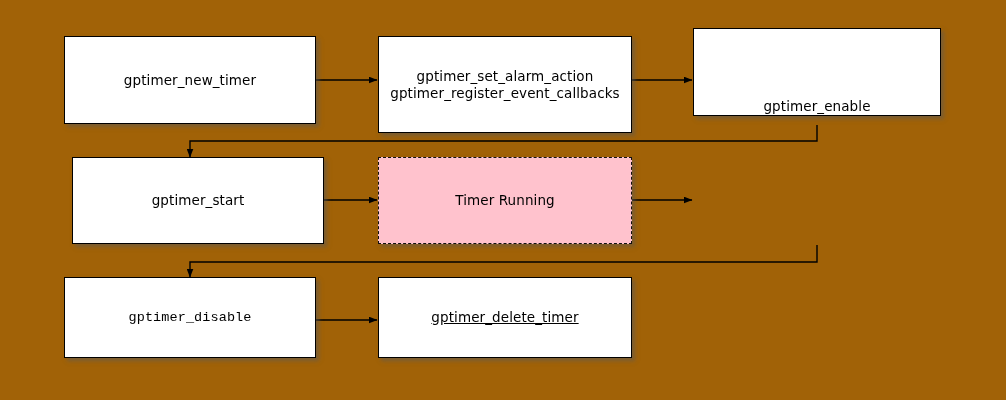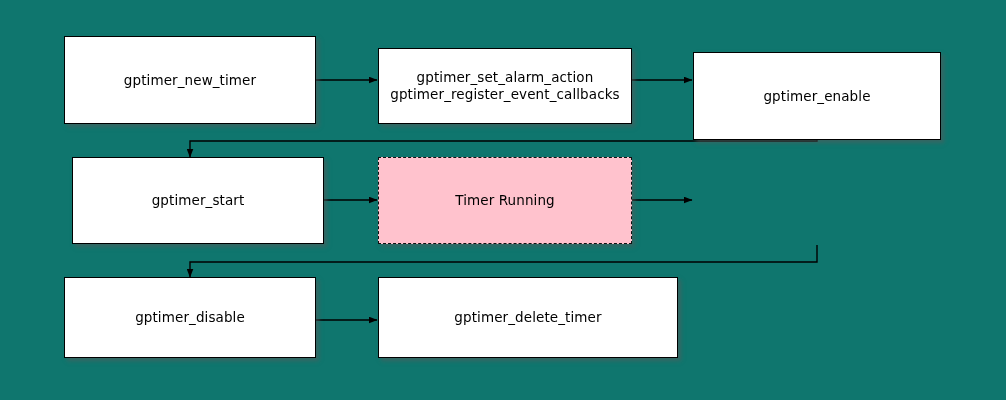--- a/index.html
+++ b/index.html
@@ -10,21 +10,21 @@
   body {
     width: 1006px;
     height: 400px;
     font-family: "DejaVu Sans", sans-serif;
     overflow: hidden;
   }
   #diagram {
     position: relative;
     width: 1006px;
     height: 400px;
-    background: #0f766e;
+    background: #a16207;
   }
   #edge-layer {
     position: absolute;
     left: 0;
     top: 0;
     width: 1006px;
     height: 400px;
   }
   .node {
     position: absolute;
@@ -78,39 +78,39 @@
 
     <path d="M 817 245 L 817 262 L 190 262 L 190 277" fill="none" stroke="#000000" stroke-width="1.4" marker-end="url(#arrowhead)"></path>
 
     <line x1="316" y1="320" x2="377" y2="320" stroke="#000000" stroke-width="1.4" marker-end="url(#arrowhead)"></line>
   </svg>
 
   <div class="node shadowed" style="left:64px; top:36px; width:252px; height:88px;">
     <span class="label">gptimer_new_timer</span>
   </div>
 
-  <div class="node shadowed" style="left:378px; top:36px; width:254px; height:76px;margin-top:12px;">
+  <div class="node shadowed" style="left:378px; top:36px; width:254px; height:97px;">
     <span class="label">gptimer_set_alarm_action
 gptimer_register_event_callbacks</span>
   </div>
 
-  <div class="node shadowed" style="left:693px; top:52px; width:248px; height:88px;">
+  <div class="node shadowed" style="left:693px; top:28px; width:248px; height:88px;align-items:flex-end;">
     <span class="label">gptimer_enable</span>
   </div>
 
   <div class="node shadowed" style="left:64px; top:157px; width:252px; height:87px;margin-left:8px;">
     <span class="label">gptimer_start</span>
   </div>
 
   <div class="node state-running" style="left:378px; top:157px; width:254px; height:87px;">
     <span class="label">Timer Running</span>
   </div>
 
 
-  <div class="node shadowed" style="left:64px; top:277px; width:252px; height:81px;">
+  <div class="node shadowed" style="left:64px; top:277px; width:252px; height:81px;font-family:Liberation Mono, monospace;">
     <span class="label">gptimer_disable</span>
   </div>
 
-  <div class="node shadowed" style="left:378px; top:277px; width:300px; height:81px;">
+  <div class="node shadowed" style="left:378px; top:277px; width:254px; height:81px;text-decoration:underline;">
     <span class="label">gptimer_delete_timer</span>
   </div>
 
 </div>
 
 </body></html>

